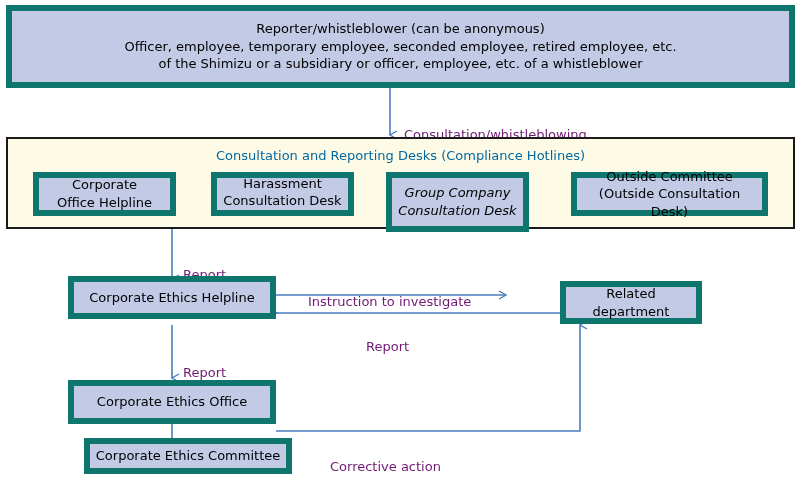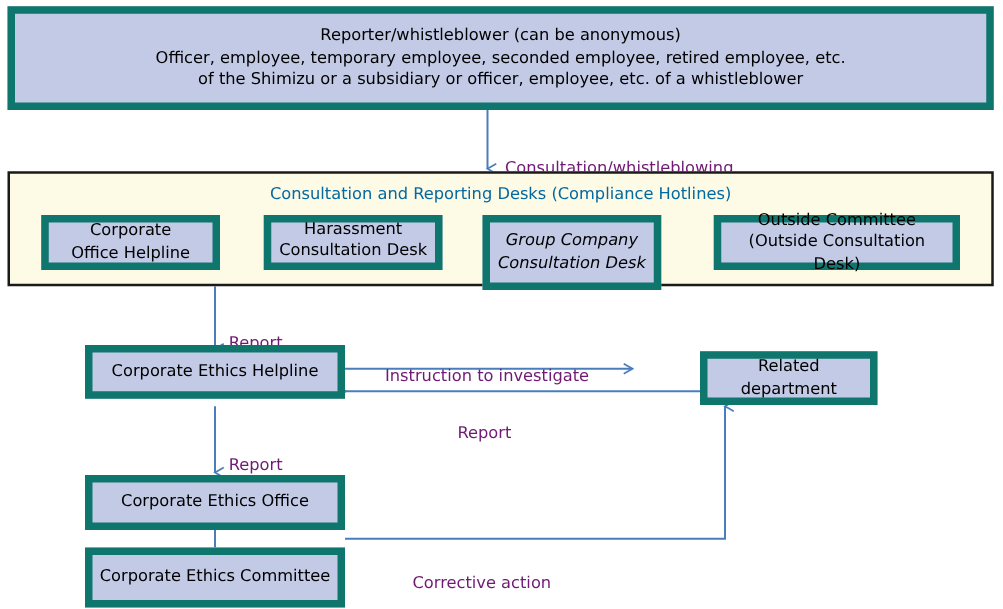--- a/index.html
+++ b/index.html
@@ -157,21 +157,21 @@
   <div class="abs edge-label" style="left:308px; top:275px;">Instruction to investigate</div>
 
   <div class="abs edge-label" style="left:366px; top:320px;">Report</div>
 
   <div class="abs edge-label" style="left:183px; top:346px;">Report</div>
 
   <div class="abs node" style="left:68px; top:380px; width:208px; height:44px;">
     <div class="lines">Corporate Ethics Office</div>
   </div>
 
-  <div class="abs node" style="left:68px; top:438px; width:208px; height:48px;">
+  <div class="abs node" style="left:84px; top:438px; width:208px; height:36px;">
     <div class="lines">
       <div>Corporate Ethics Committee</div>
     </div>
   </div>
 
   <div class="abs edge-label" style="left:330px; top:440px;">Corrective action</div>
 
 </div>
 
 </body></html>

